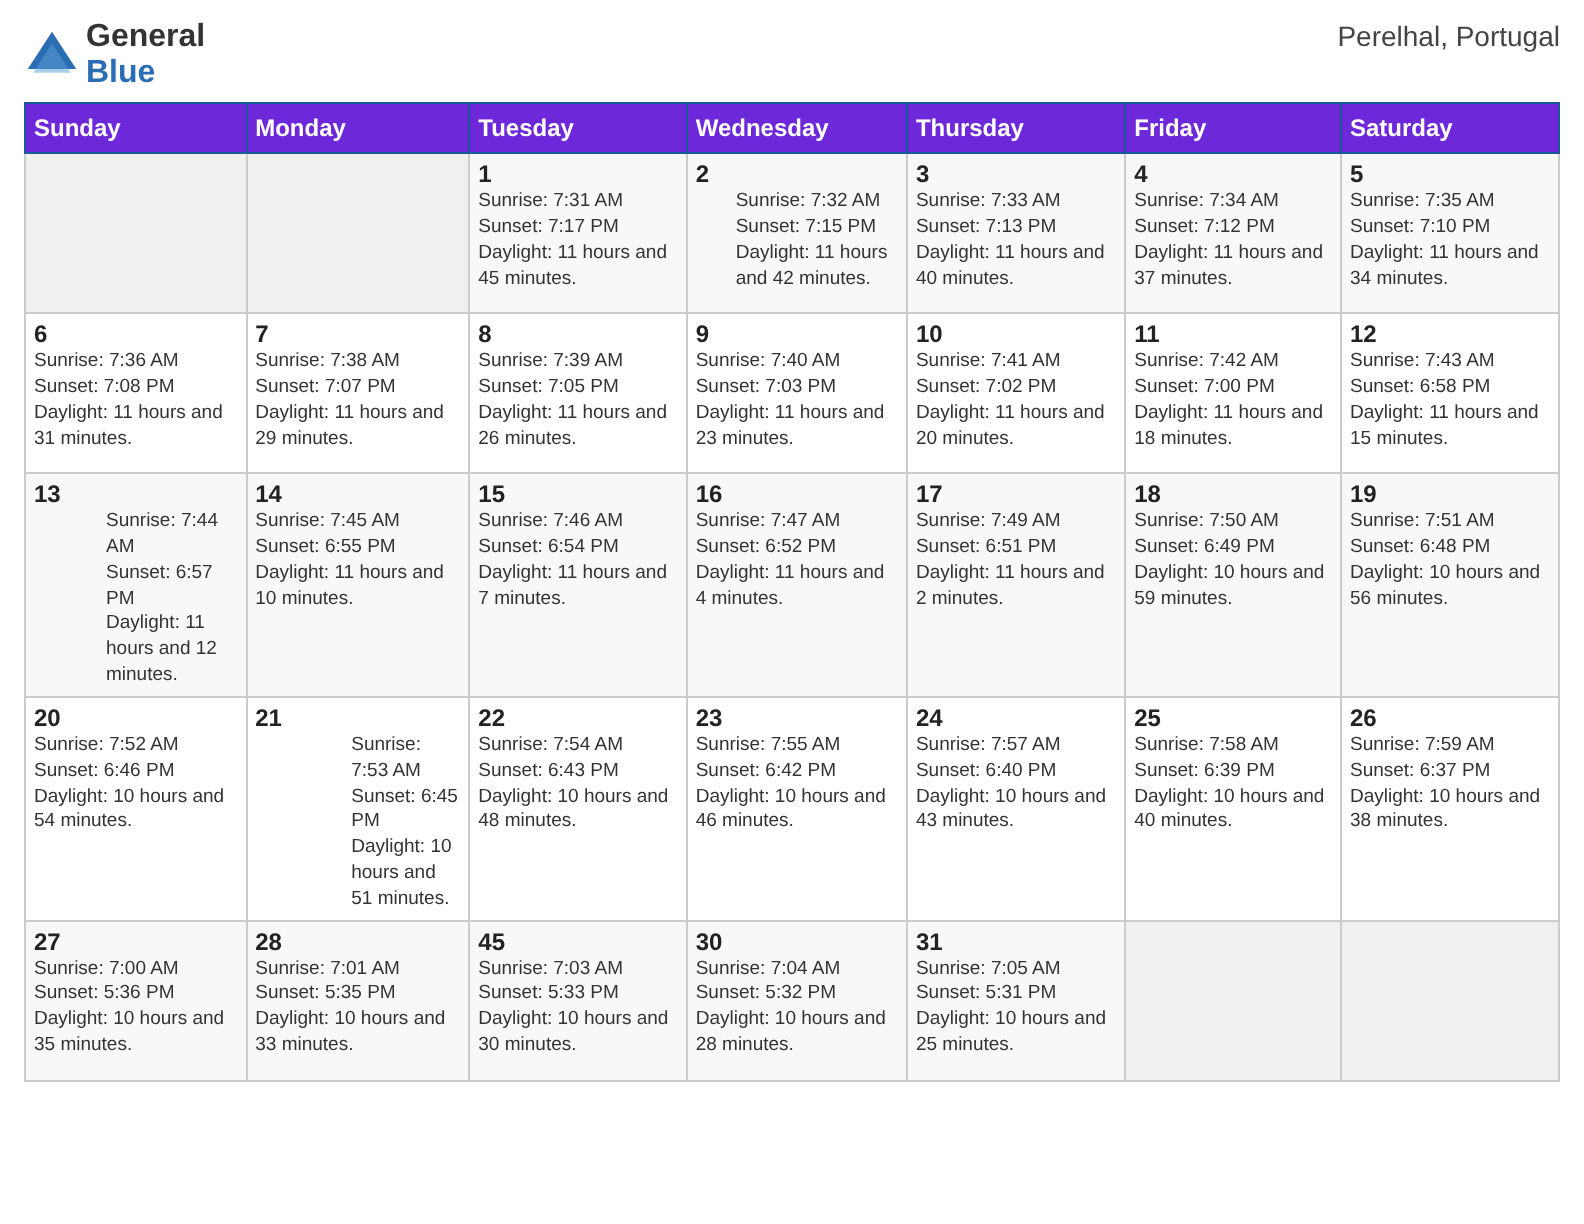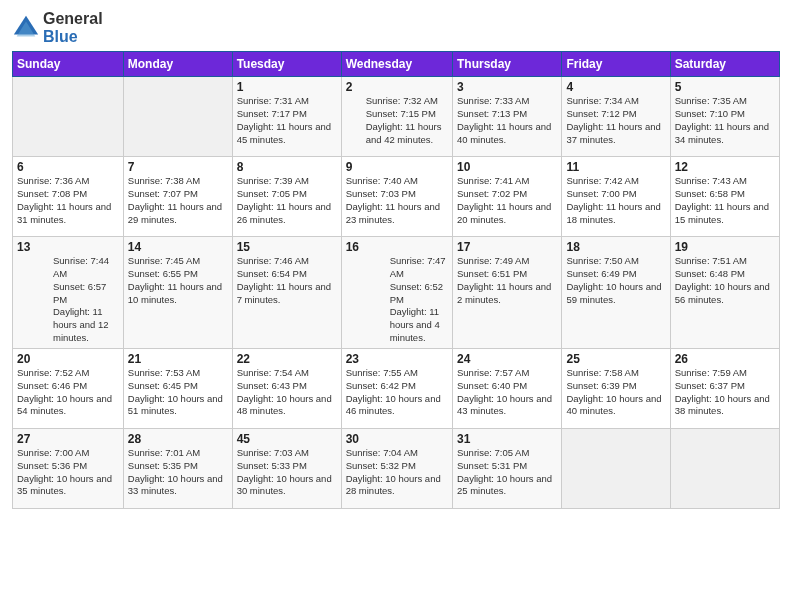--- a/index.html
+++ b/index.html
@@ -114,20 +114,21 @@
       <svg class="logo-icon" viewBox="0 0 30 30" xmlns="http://www.w3.org/2000/svg">
         <polygon points="15,2 28,22 2,22" fill="#2a6db5"></polygon>
         <polygon points="15,8 25,24 5,24" fill="#5a9fd4" opacity="0.5"></polygon>
       </svg>
       <div class="logo-text">
         <span class="logo-general">General</span>
         <span class="logo-blue">Blue</span>
       </div>
     </div>
     <div class="title-block">
+      <div class="location">Perelhal, Portugal</div>
     </div>
   </div>
 
   <table class="calendar">
     <thead>
       <tr>
         <th>Sunday</th>
         <th>Monday</th>
         <th>Tuesday</th>
         <th>Wednesday</th>
@@ -229,21 +230,21 @@
 Daylight: 11 hours and 10 minutes.</div>
           </td>
           <td>
             <span class="day-number">15</span>
             <div class="day-info" style="white-space: pre-line;">Sunrise: 7:46 AM
 Sunset: 6:54 PM
 Daylight: 11 hours and 7 minutes.</div>
           </td>
           <td>
             <span class="day-number">16</span>
-            <div class="day-info" style="white-space: pre-line; margin-left: 44px;">Sunrise: 7:47 AM
+            <div class="day-info" style="white-space: pre-line;">Sunrise: 7:47 AM
 Sunset: 6:52 PM
 Daylight: 11 hours and 4 minutes.</div>
           </td>
           <td>
             <span class="day-number">17</span>
             <div class="day-info" style="white-space: pre-line;">Sunrise: 7:49 AM
 Sunset: 6:51 PM
 Daylight: 11 hours and 2 minutes.</div>
           </td>
           <td>
@@ -261,21 +262,21 @@
         </tr>
         <tr>
           <td>
             <span class="day-number">20</span>
             <div class="day-info" style="white-space: pre-line;">Sunrise: 7:52 AM
 Sunset: 6:46 PM
 Daylight: 10 hours and 54 minutes.</div>
           </td>
           <td>
             <span class="day-number">21</span>
-            <div class="day-info" style="white-space: pre-line;">Sunrise: 7:53 AM
+            <div class="day-info" style="white-space: pre-line; margin-left: 48px;">Sunrise: 7:53 AM
 Sunset: 6:45 PM
 Daylight: 10 hours and 51 minutes.</div>
           </td>
           <td>
             <span class="day-number">22</span>
             <div class="day-info" style="white-space: pre-line;">Sunrise: 7:54 AM
 Sunset: 6:43 PM
 Daylight: 10 hours and 48 minutes.</div>
           </td>
           <td>

